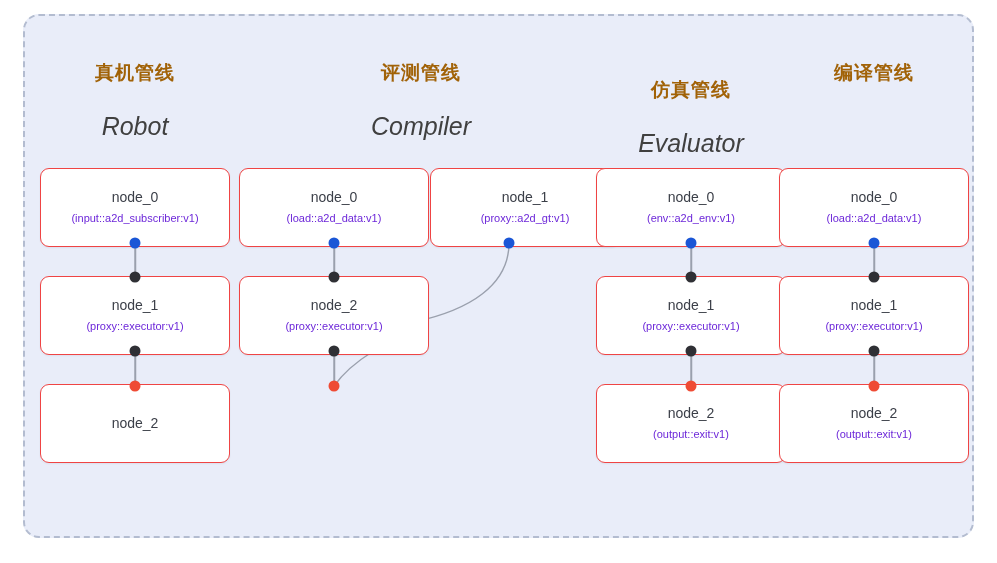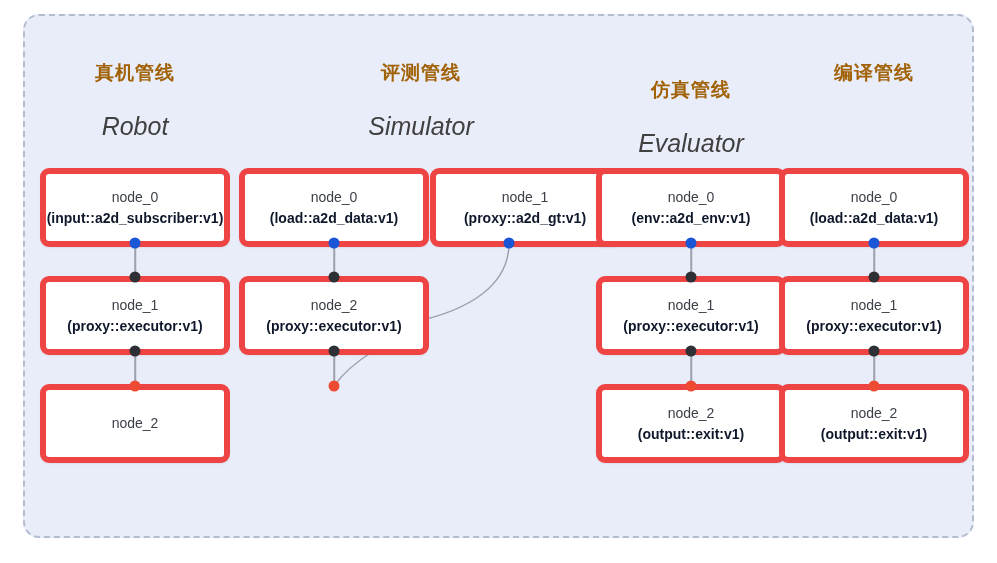--- a/index.html
+++ b/index.html
@@ -42,40 +42,39 @@
     color:#404040;
     line-height:24px;
     font-style:italic;
   }
   
   .node{
     position:absolute;
     box-sizing:border-box;
     width:190px;height:79px;
     background:#ffffff;
-    border:6px solid #ef4444;
+    border:1px solid #ef4444;
     border-radius:9px;
     box-shadow:0 1px 2px rgba(40,50,80,.07);
     display:flex;
     flex-direction:column;
     align-items:center;
     justify-content:center;
   }
   .node .t1{
     font-size:14px;
     color:#3b3f48;
     line-height:19px;
   }
   .node .t2{
-    font-size:14px;
-    color:#0f172a;
+    font-size:11px;
+    color:#6d28d9;
     line-height:19px;
     margin-top:2px;
     white-space:nowrap;
-    font-weight:bold;
   }
   
   .dot{
     position:absolute;
     width:11px;height:11px;
     border-radius:50%;
     transform:translate(-50%,-50%);
   }
   .dot.blue{background:#1a56d6;}
   .dot.black{background:#2f3035;}
@@ -99,21 +98,21 @@
 <div id="canvas">
 
   <div class="panel"></div>
 
   <div class="col-head" style="left:35px;top:62px;">
     <div class="cn">真机管线</div>
     <div class="en">Robot</div>
   </div>
   <div class="col-head" style="left:321px;top:62px;">
     <div class="cn">评测管线</div>
-    <div class="en">Simulator</div>
+    <div class="en">Compiler</div>
   </div>
   <div class="col-head" style="left:591px;top:79px;">
     <div class="cn">仿真管线</div>
     <div class="en">Evaluator</div>
   </div>
   <div class="col-head" style="left:774px;top:62px;">
     <div class="cn">编译管线</div>
   </div>
 
   <svg class="curves" viewBox="0 0 997 563">

